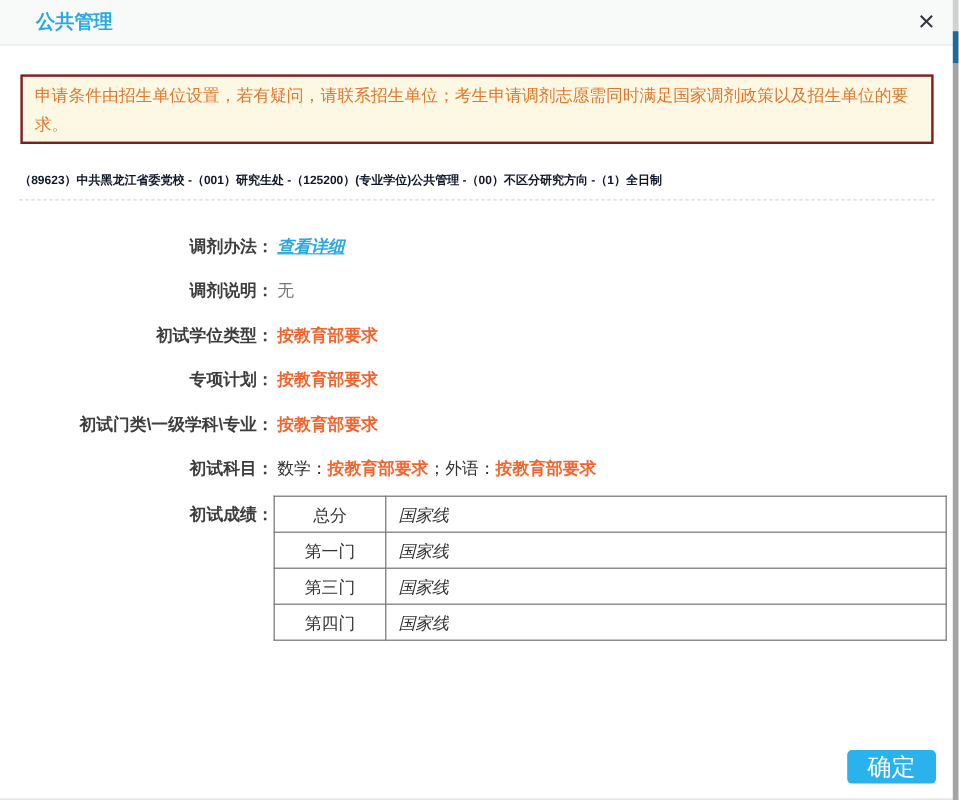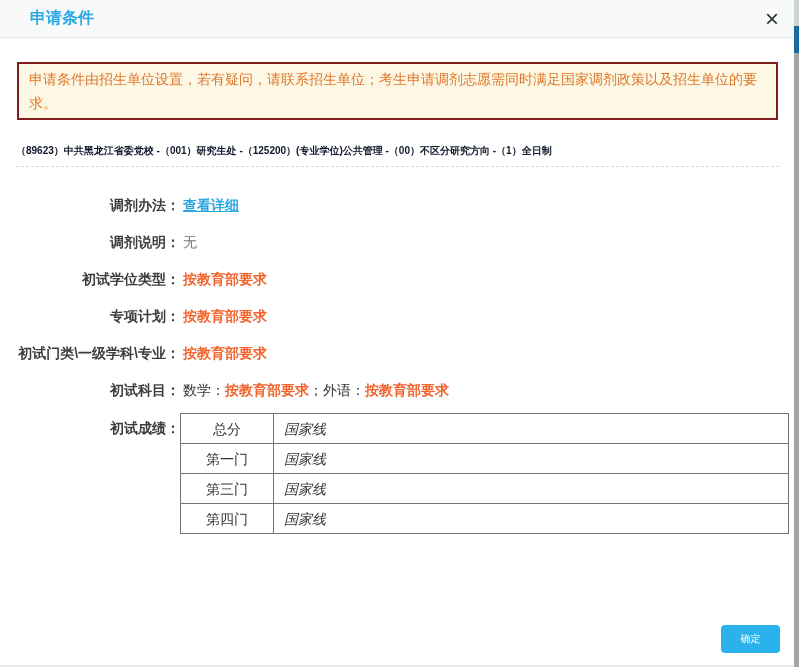--- a/index.html
+++ b/index.html
@@ -26,62 +26,62 @@
     margin:24px 11px 0 1px; background:#fdf8e3; border:2px solid #7f1d1d;
     color:#e0772e; font-size:14px; line-height:24px; padding:3px 10px;
   }
   .program-info {
     margin:18px 14px 0 0; color:#0f172a; font-weight:bold;
     font-size:10px; line-height:26px;
   }
   .dotted-divider { border:none; border-top:1px dashed #d9d9d9; margin:2px 10px 0 0; }
   
   .form-area { margin-top:30px; }
-  .form-row { display:flex; margin-bottom:21px; font-size:14px; line-height:16px; }
+  .form-row { display:flex; margin-bottom:21px; font-size:14px; line-height:16px;margin-left:48px; }
   .form-row.score-row { margin-bottom:0; }
   .form-row.subjects-row { margin-bottom:15px; }
   .form-label {
     width:164px; flex-shrink:0; text-align:right;
     color:#3d3d3d; font-weight:bold;
   }
   .score-row .form-label { padding-top:7px; }
   .form-value { margin-left:3px; color:#333; }
   .value-muted { color:#757575; }
-  .link { color:#2ba8e2; font-weight:bold; text-decoration:underline; cursor:pointer; }
+  .link { color:#2ba8e2; font-weight:bold; text-decoration:underline; cursor:pointer;font-style:italic; }
   .orange { color:#f2652f; font-weight:bold; }
   
   .score-table-wrap { flex:1 1 auto; margin-left:0; }
   table.score-table { width:100%; border-collapse:collapse; font-size:14px; color:#333; }
   table.score-table td { border:1px solid #737373; height:30px; background:#fff; }
   td.cell-subject { width:93px; text-align:center; }
   td.cell-requirement { padding-left:10px; text-align:left;font-style:italic; }
   
   .confirm-btn {
-    position:absolute; right:19px; bottom:14px; width:59px; height:28px;
+    position:absolute; right:19px; bottom:14px; width:74px; height:28px;
     background:#29b2ec; color:#ffffff; border:none; border-radius:4px;
-    font-size:10px; font-family:inherit; cursor:pointer;
+    font-size:20px; font-family:inherit; cursor:pointer;
     display:flex; align-items:center; justify-content:center;
   }
   .bottom-edge {
     position:absolute; left:0; right:5px; bottom:0; height:2px;
     background:linear-gradient(#f2f2f2,#dddddd);
   }
   
   .edge-strip { position:absolute; top:0; right:0; width:5px; height:667px; }
   .edge-strip .sb-top   { position:absolute; top:0; height:26px; width:100%; background:#cfd2d3; }
   .edge-strip .sb-thumb { position:absolute; top:26px; height:27px; width:100%; background:#1a6b9e; }
   .edge-strip .sb-track { position:absolute; top:53px; bottom:0; width:100%; background:#a5a5a5; }
 </style>
 </head>
 <body>
 
 <div class="screen">
 
   <div class="modal-header">
-    <span class="modal-title">申请条件</span>
+    <span class="modal-title">公共管理</span>
     <span class="close-btn">×</span>
   </div>
 
   <div class="modal-body">
 
     <div class="notice-box">申请条件由招生单位设置，若有疑问，请联系招生单位；考生申请调剂志愿需同时满足国家调剂政策以及招生单位的要求。</div>
 
     <div class="program-info">（89623）中共黑龙江省委党校 -（001）研究生处 -（125200）(专业学位)公共管理 -（00）不区分研究方向 -（1）全日制</div>
 
     <hr class="dotted-divider">

